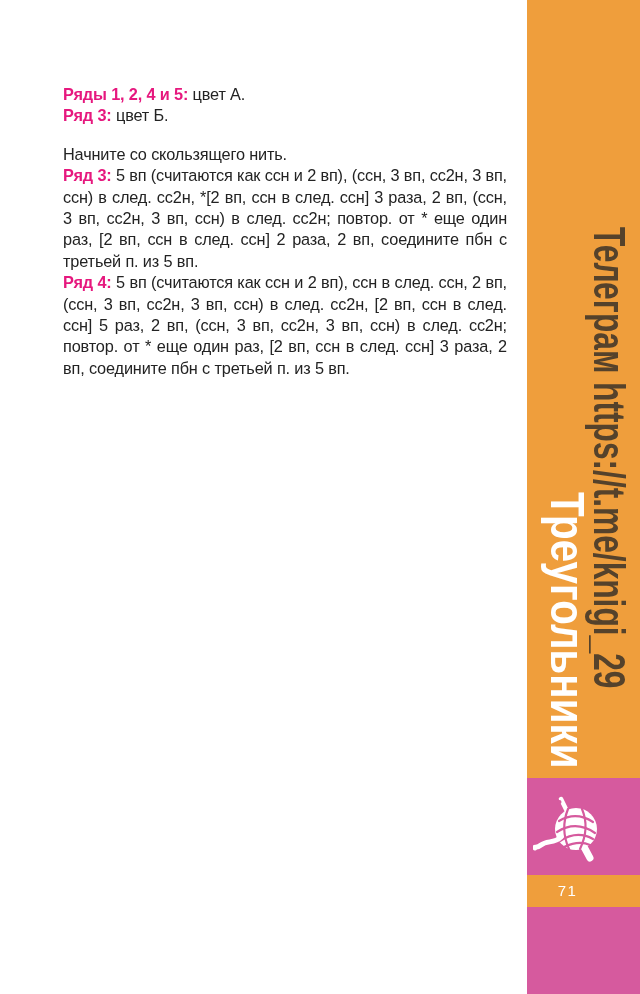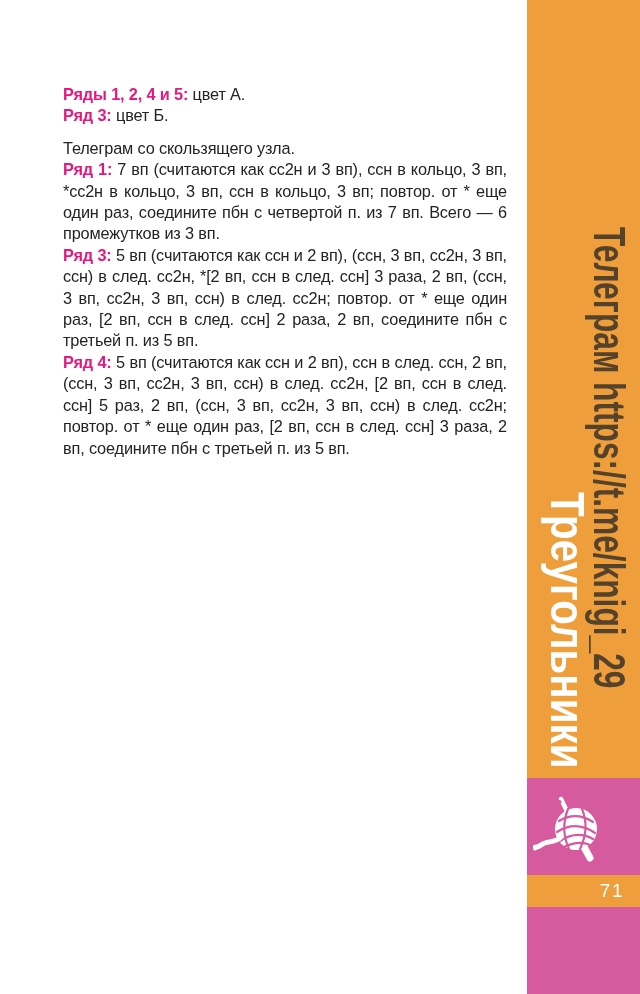--- a/index.html
+++ b/index.html
@@ -7,28 +7,28 @@
     position:relative;width:640px;height:994px;background:#ffffff;
     font-family:"Liberation Sans",sans-serif;overflow:hidden;
   }
   
   .content{
     position:absolute;left:63px;top:84px;width:444px;
     font-size:16.3px;line-height:21.4px;letter-spacing:-0.15px;
     color:#232323;text-align:justify;
   }
   .content p{margin:0;}
-  .content p.gap-after{margin-bottom:11px;}
+  .content p.gap-after{margin-bottom:17px;}
   .row-label{font-weight:bold;color:#E6187E;}
   
   .orange-bar{position:absolute;left:527px;top:0;width:113px;height:778px;background:#EF9E3C;}
   .pink-top{position:absolute;left:527px;top:778px;width:113px;height:97px;background:#D65A9E;}
   .num-strip{
     position:absolute;left:527px;top:875px;width:113px;height:32px;background:#EF9E3C;
-    color:#ffffff;font-size:19px;line-height:32px;text-align:right;
+    color:#ffffff;font-size:15px;line-height:32px;text-align:center;
   }
   .num-strip span{position:relative;left:-16px;letter-spacing:1.5px;}
   .pink-bottom{position:absolute;left:527px;top:907px;width:113px;height:87px;background:#D65A9E;}
   
   .vtext{
     position:absolute;white-space:nowrap;font-weight:bold;line-height:1;
     transform-origin:0 0;
   }
   .vtext-dark{left:631px;top:227px;font-size:44px;color:#55422B;transform:rotate(90deg) scaleX(0.72);}
   .vtext-white{left:591px;top:492px;font-size:48px;color:#ffffff;transform:rotate(90deg) scaleX(0.84);}
@@ -36,23 +36,22 @@
 </style>
 </head>
 <body>
 
 <div class="page">
 
   <main class="content">
     <p><span class="row-label">Ряды 1, 2, 4 и 5:</span><span> цвет А.</span></p>
     <p class="gap-after"><span class="row-label">Ряд 3:</span><span> цвет Б.</span></p>
 
-    <p>Телеграм со скользящего узла.</p>
+    <p>Начните со скользящего нить.</p>
 
-    <p><span class="row-label">Ряд 1:</span><span> 7 вп (считаются как сс2н и 3 вп), ссн в кольцо, 3 вп, *сс2н в кольцо, 3 вп, ссн в кольцо, 3 вп; повтор. от * еще один раз, соедините пбн с четвертой п. из 7 вп. Всего — 6 промежутков из 3 вп.</span></p>
     <p><span class="row-label">Ряд 3:</span><span> 5 вп (считаются как ссн и 2 вп), (ссн, 3 вп, сс2н, 3 вп, ссн) в след. сс2н, *[2 вп, ссн в след. ссн] 3 раза, 2 вп, (ссн, 3 вп, сс2н, 3 вп, ссн) в след. сс2н; повтор. от * еще один раз, [2 вп, ссн в след. ссн] 2 раза, 2 вп, соедините пбн с третьей п. из 5 вп.</span></p>
     <p><span class="row-label">Ряд 4:</span><span> 5 вп (считаются как ссн и 2 вп), ссн в след. ссн, 2 вп, (ссн, 3 вп, сс2н, 3 вп, ссн) в след. сс2н, [2 вп, ссн в след. ссн] 5 раз, 2 вп, (ссн, 3 вп, сс2н, 3 вп, ссн) в след. сс2н; повтор. от * еще один раз, [2 вп, ссн в след. ссн] 3 раза, 2 вп, соедините пбн с третьей п. из 5 вп.</span></p>
   </main>
 
   <div class="orange-bar"></div>
 
   <div class="pink-top">
     <svg class="yarn-svg" width="72" height="72" viewBox="0 0 72 72" xmlns="http://www.w3.org/2000/svg">
 
       <line x1="28" y1="5" x2="56" y2="62" stroke="#ffffff" stroke-width="4.5" stroke-linecap="round"></line>

